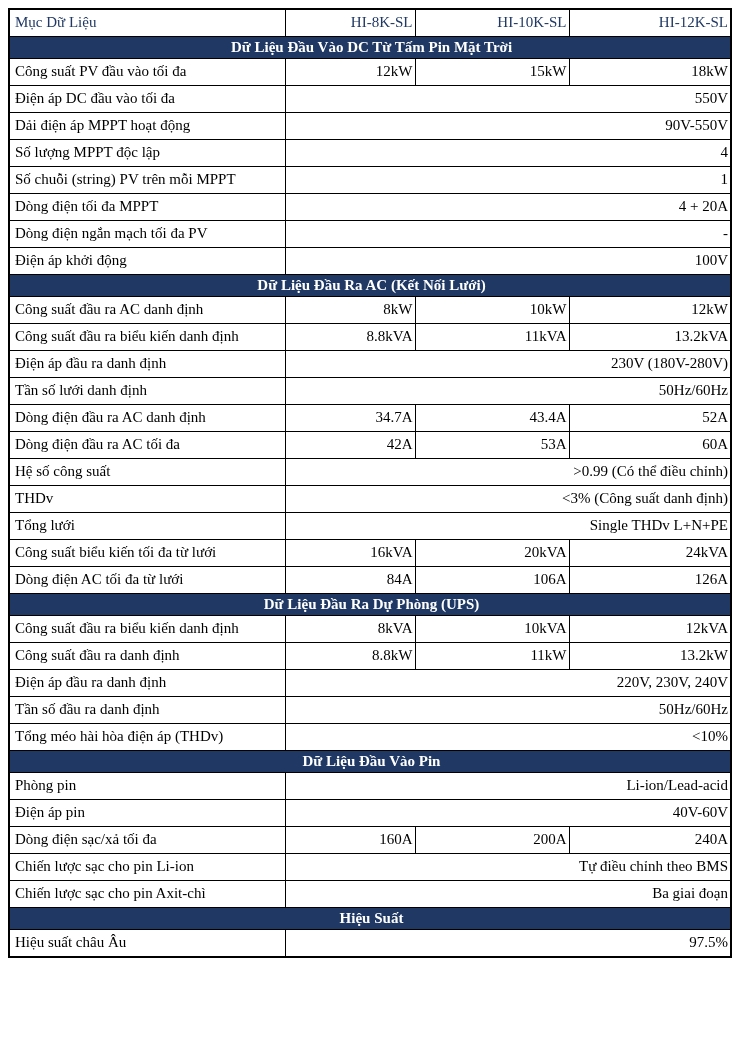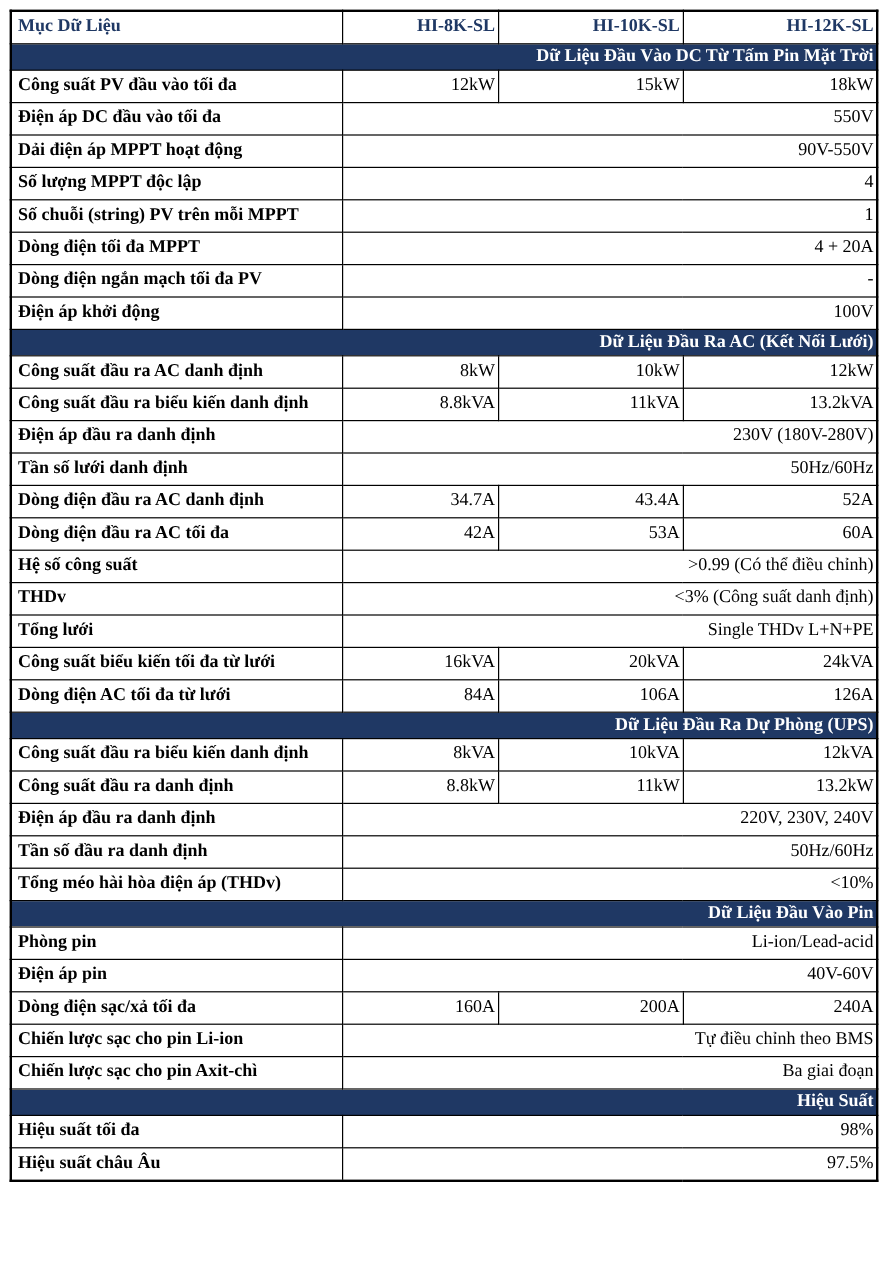--- a/index.html
+++ b/index.html
@@ -25,33 +25,33 @@
   .spec-table col.c3{width:162px;}
   .spec-table td{
     border:1px solid var(--border);
     font-size:15px;
     line-height:1.15;
     padding:1px 2px;
     height:24px;
     overflow:hidden;
     white-space:nowrap;
   }
-  td.label{text-align:left;padding-left:5px;font-weight:bold;}
+  td.label{text-align:left;padding-left:5px;}
   td.val{text-align:right;}
   tr.header-row td{
     color:var(--navy);
-    font-weight:bold;
+    font-weight:normal;
   }
   tr.section-row td{
     background:var(--navy);
     color:#ffffff;
     font-weight:bold;
     height:19px;
     padding-left:5px;
-    text-align:right;
+    text-align:center;
   }
 </style>
 </head>
 <body>
 
 <table class="spec-table">
   <colgroup>
       <col class="c0">
       <col class="c1">
       <col class="c2">
@@ -215,22 +215,18 @@
   </tr>
   <tr class="data-row">
     <td class="label">Chiến lược sạc cho pin Axit-chì</td>
     <td class="val" colspan="3">Ba giai đoạn</td>
   </tr>
 
   <tr class="section-row">
     <td colspan="4">Hiệu Suất</td>
   </tr>
   <tr class="data-row">
-    <td class="label">Hiệu suất tối đa</td>
-    <td class="val" colspan="3">98%</td>
-  </tr>
-  <tr class="data-row">
     <td class="label">Hiệu suất châu Âu</td>
     <td class="val" colspan="3">97.5%</td>
   </tr>
 
   </tbody>
 </table>
 
 </body></html>

